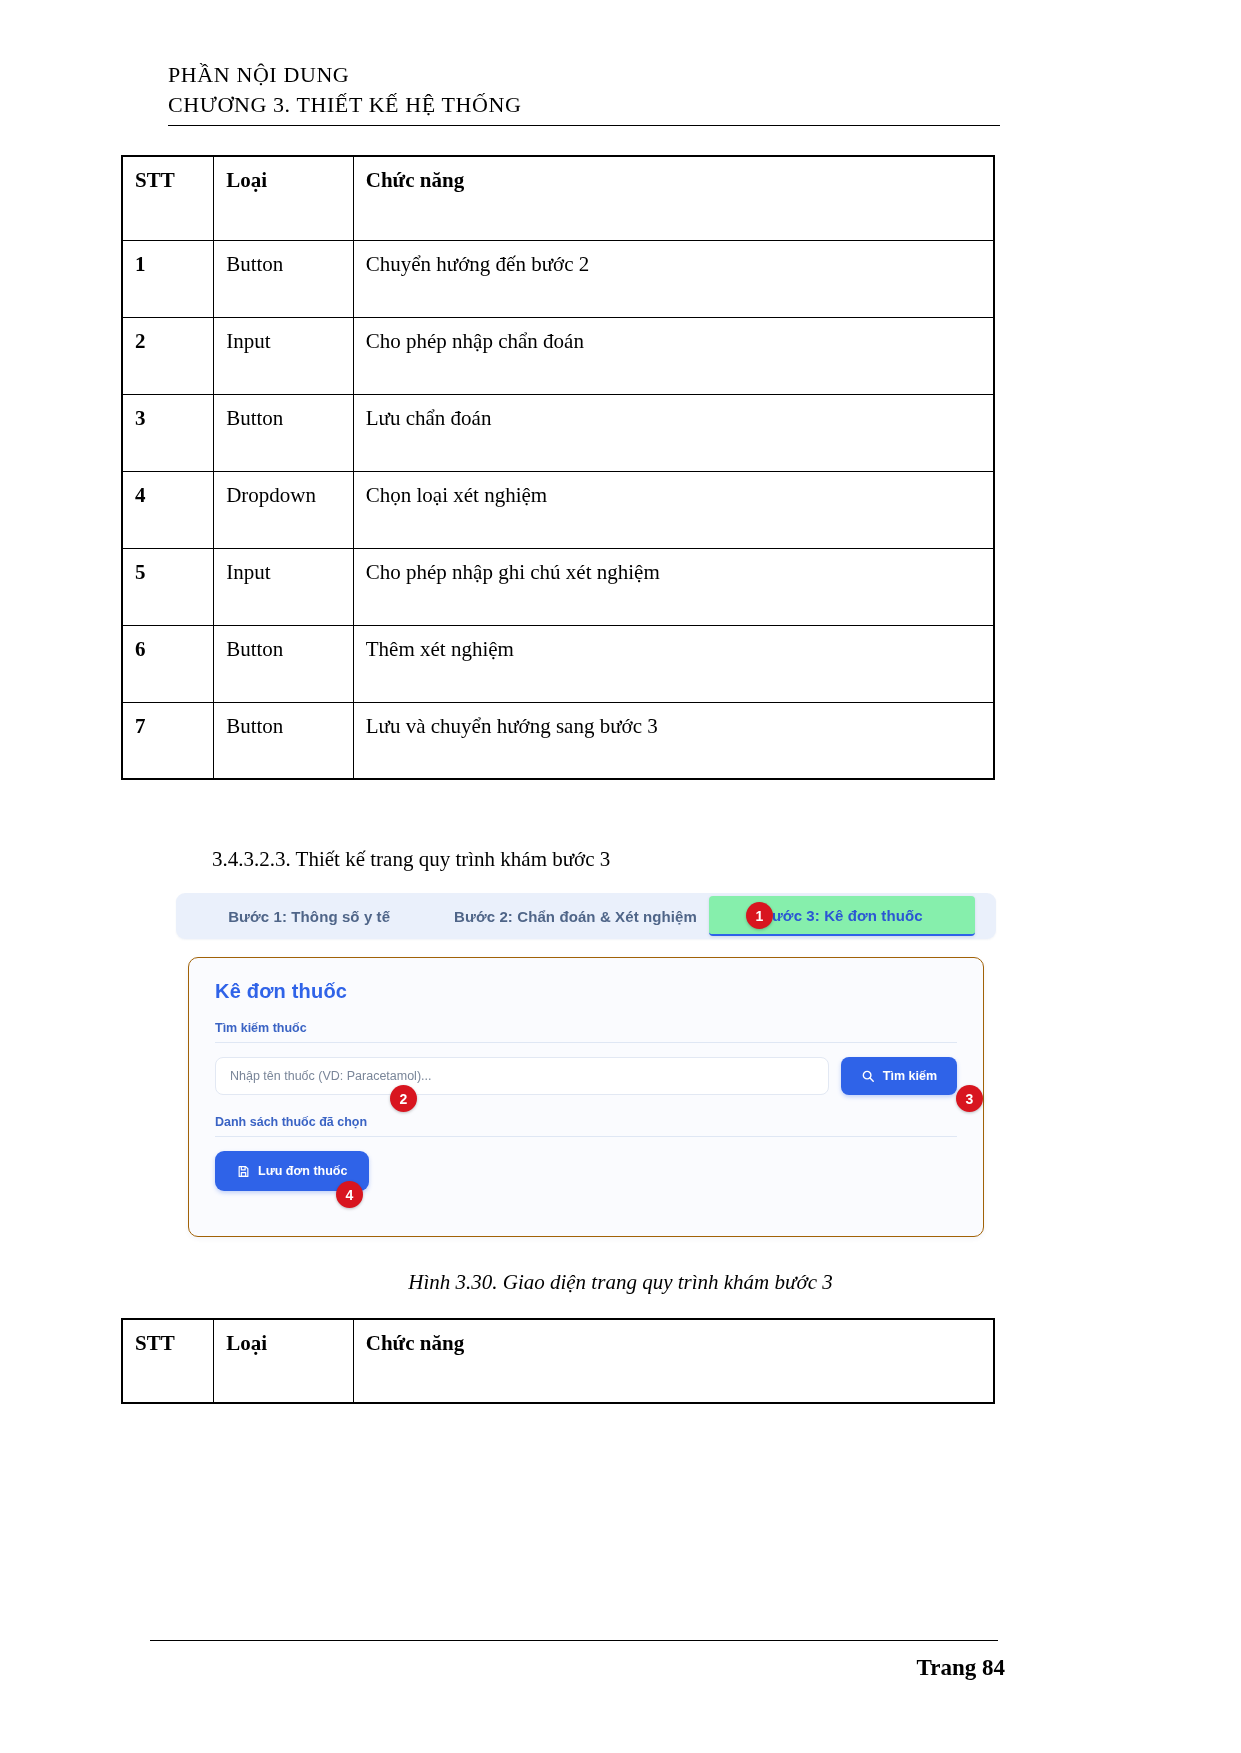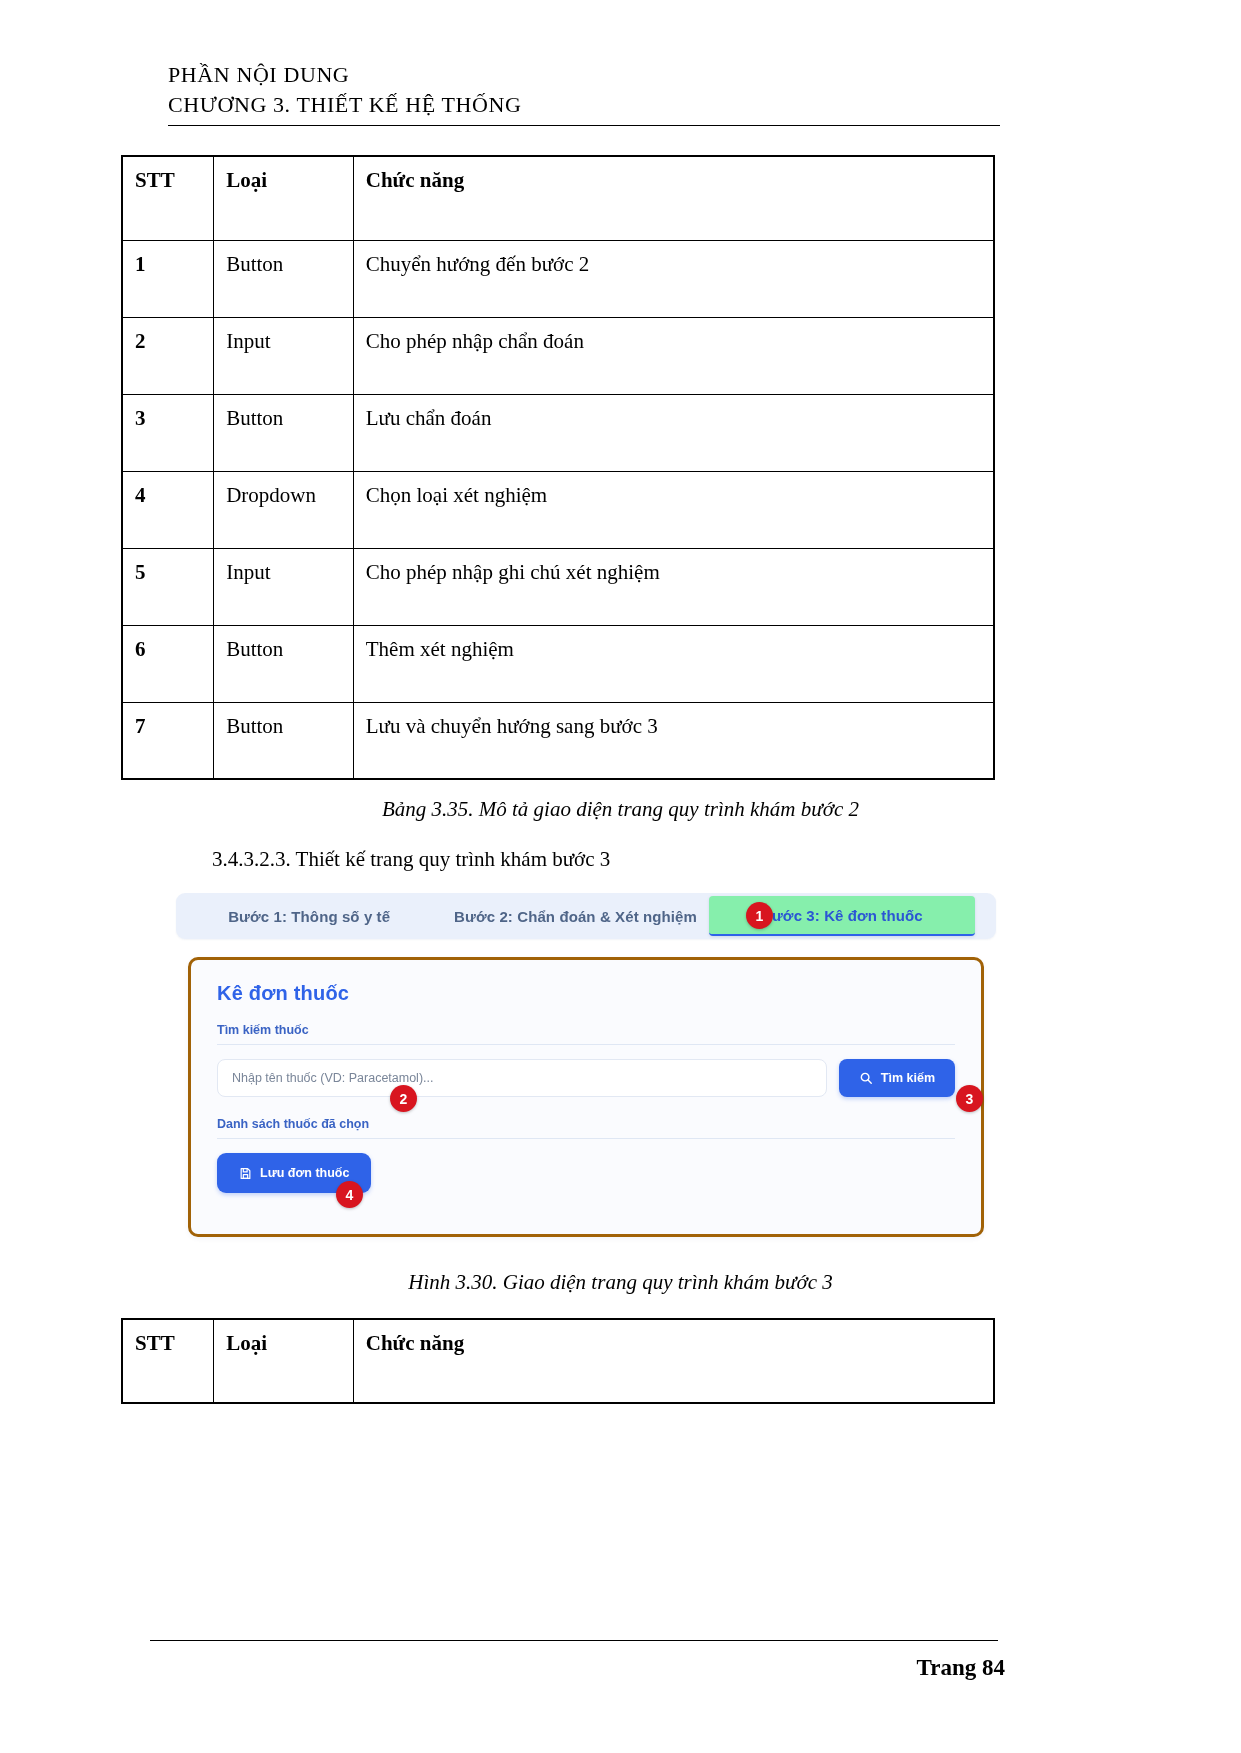--- a/index.html
+++ b/index.html
@@ -132,21 +132,21 @@
     border-radius: 4px;
     margin: 3px 21px 3px 0;
     box-shadow: 0 1px 3px rgba(30,60,120,.13);
     border-bottom: 2.5px solid #2f63e8;
   }
 
   .card {
     position: relative;
     margin: 18px 16px 0 16px;
     background: #fafbfe;
-    border: 3px solid #a16207;
+    border: 1px solid #a16207;
     border-radius: 10px;
     height: 280px;
     padding: 22px 26px 0 26px;
     box-shadow: 0 2px 5px rgba(30,60,120,.05);
   }
 
   .card-title {
     font-family: "Liberation Sans", "DejaVu Sans", sans-serif;
     font-size: 20px;
     font-weight: bold;
@@ -301,21 +301,20 @@
       <td class="col-cn">Thêm xét nghiệm</td>
     </tr>
     <tr>
       <td class="col-stt" style="font-weight:bold">7</td>
       <td class="col-loai">Button</td>
       <td class="col-cn">Lưu và chuyển hướng sang bước 3</td>
     </tr>
   </tbody>
     </table>
 
-  <div class="caption" id="caption-table-335">Bảng 3.35. Mô tả giao diện trang quy trình khám bước 2</div>
 
   <div class="section-heading">3.4.3.2.3. Thiết kế trang quy trình khám bước 3</div>
 
   <div class="figure">
 
     <div class="tabbar">
       <div class="tab">
         <span>Bước 1: Thông số y tế</span>
       </div>
       <div class="tab">

